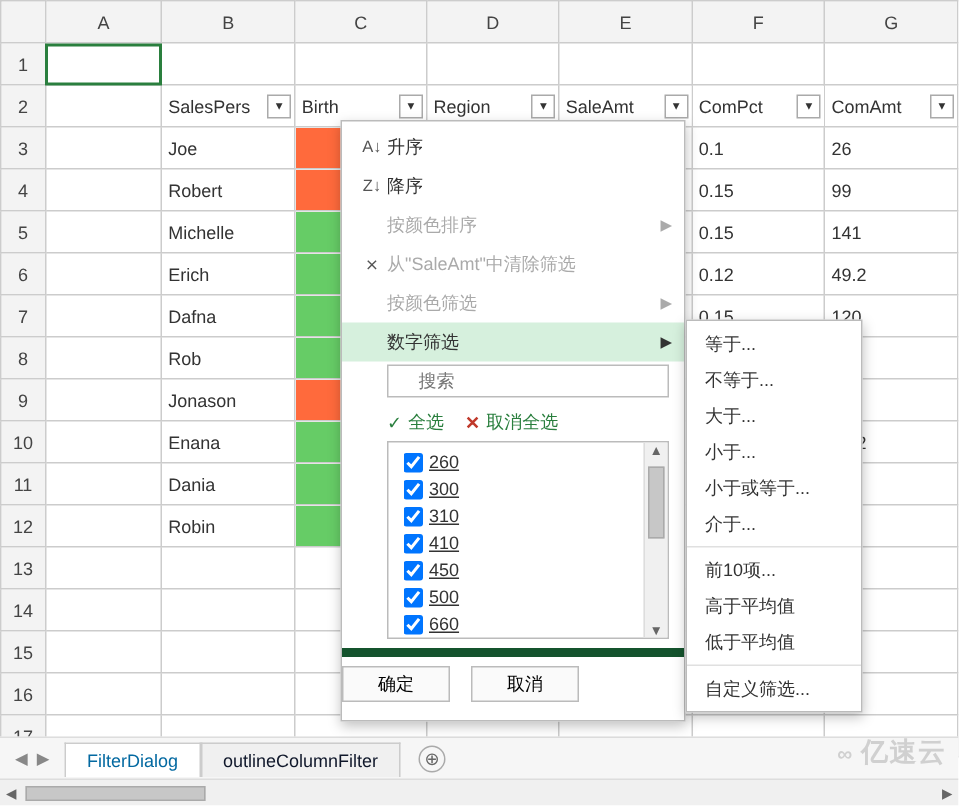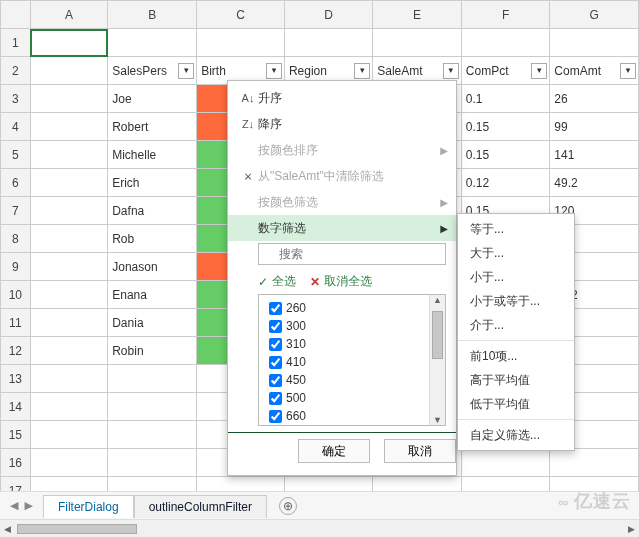--- a/index.html
+++ b/index.html
@@ -103,37 +103,37 @@
     padding: 0 20px;
     font-size: 12px;
   }
   .listbox {
     margin: 0 10px 6px 30px;
     border: 1px solid #bbb;
     height: 132px;
     overflow: hidden;
     position: relative;
   }
-  .list-inner { position: absolute; inset: 0 16px 0 0; padding: 4px 0; }
+  .list-inner { position: absolute; inset: 0 16px 0 0; padding: 4px 0; text-decoration: underline; }
   .row-ck { display: flex; align-items: center; height: 18px; padding: 0 6px; }
   .row-ck input { margin-right: 4px; }
   .vsb {
     position: absolute; right: 0; top: 0; bottom: 0; width: 16px;
     background: #f0f0f0; border-left: 1px solid #ddd;
     display: flex; flex-direction: column; justify-content: space-between;
     align-items: center; font-size: 9px; color:#666;
   }
   .vsb .thumb {
     position: absolute; top: 16px; left: 2px; right: 2px; height: 48px;
     background: #c7c7c7; border: 1px solid #aaa;
   }
   .btns {
-    display: flex; justify-content: flex-end; gap: 14px;
+    display: flex; justify-content: flex-start; gap: 14px;
     padding: 6px 0 8px;
-    border-top: 1px solid #14532d;
+    border-top: 6px solid #14532d;
     margin-top: 4px;
   }
   .btns button {
     width: 72px; height: 24px;
     border: 1px solid #bbb; background: #fafafa;
     font-size: 12px; cursor: pointer;
   }
   
   .submenu {
     position: absolute;
@@ -497,20 +497,21 @@
     </div>
   </div>
   <div class="btns">
     <button>确定</button>
     <button>取消</button>
   </div>
 </div>
 
 <div class="submenu">
   <div class="smi">等于...</div>
+  <div class="smi">不等于...</div>
   <div class="smi">大于...</div>
   <div class="smi">小于...</div>
   <div class="smi">小于或等于...</div>
   <div class="smi">介于...</div>
   <div class="sep"></div>
   <div class="smi">前10项...</div>
   <div class="smi">高于平均值</div>
   <div class="smi">低于平均值</div>
   <div class="sep"></div>
   <div class="smi">自定义筛选...</div>

